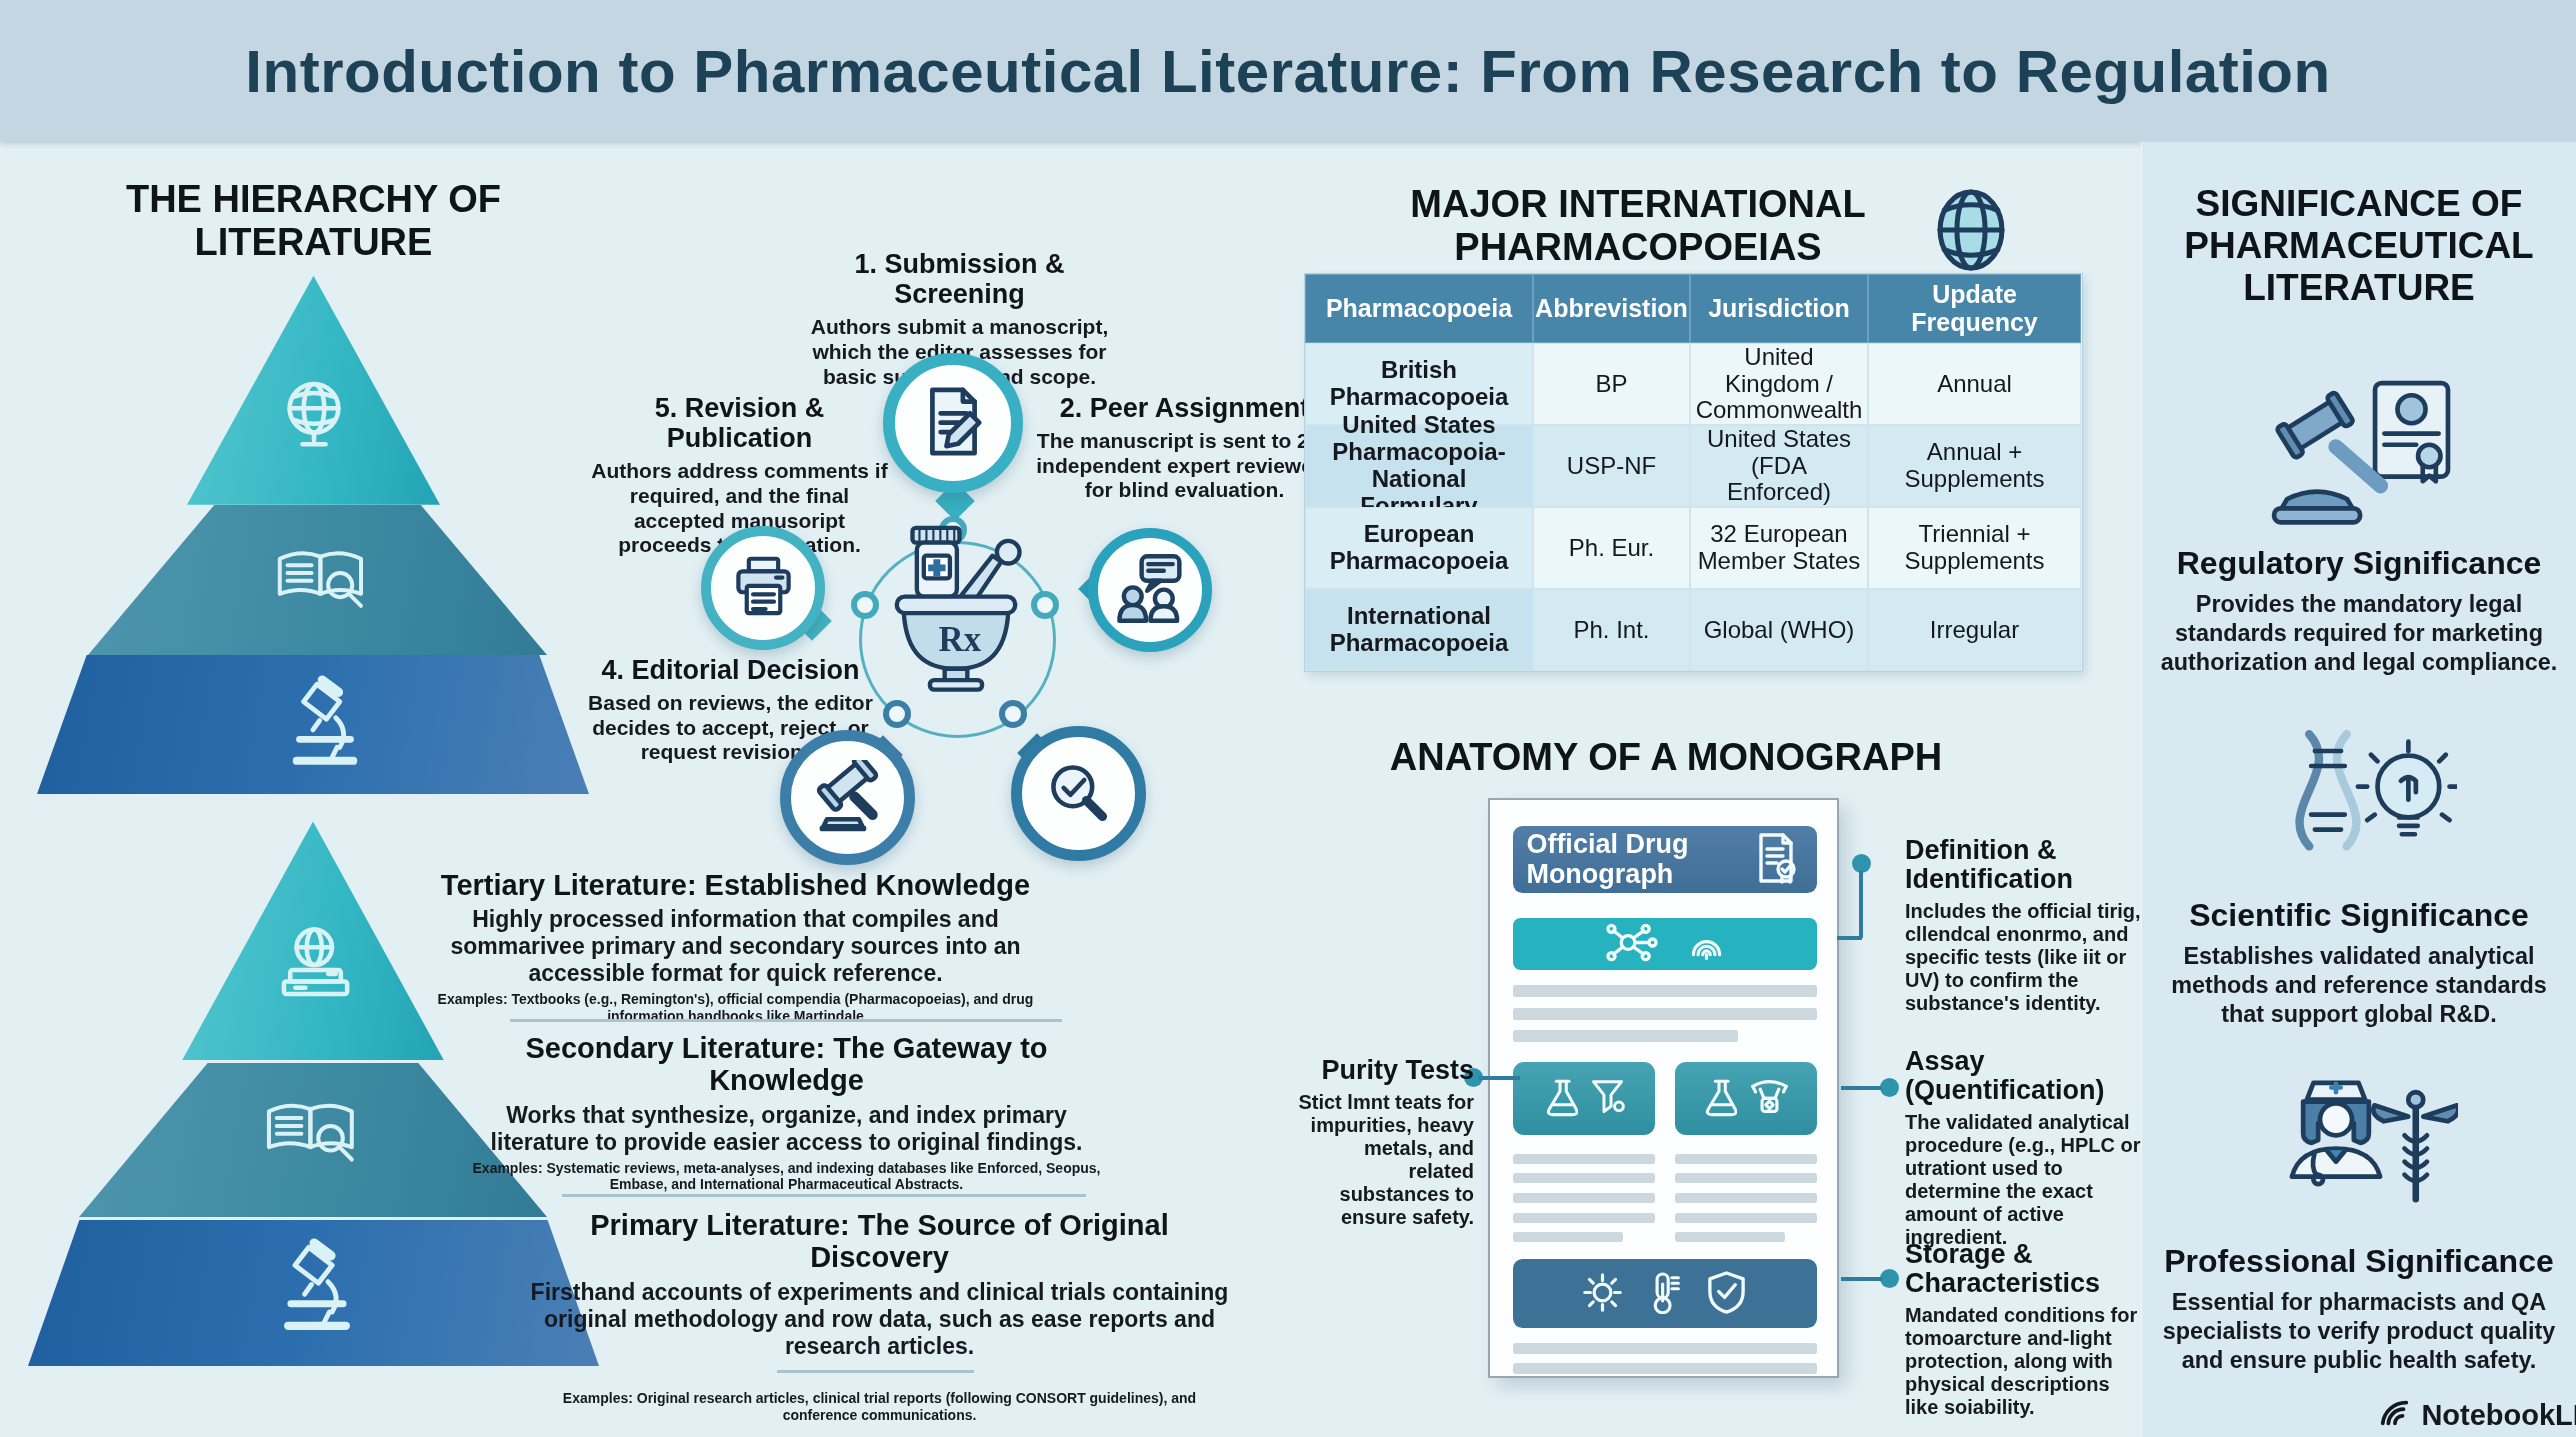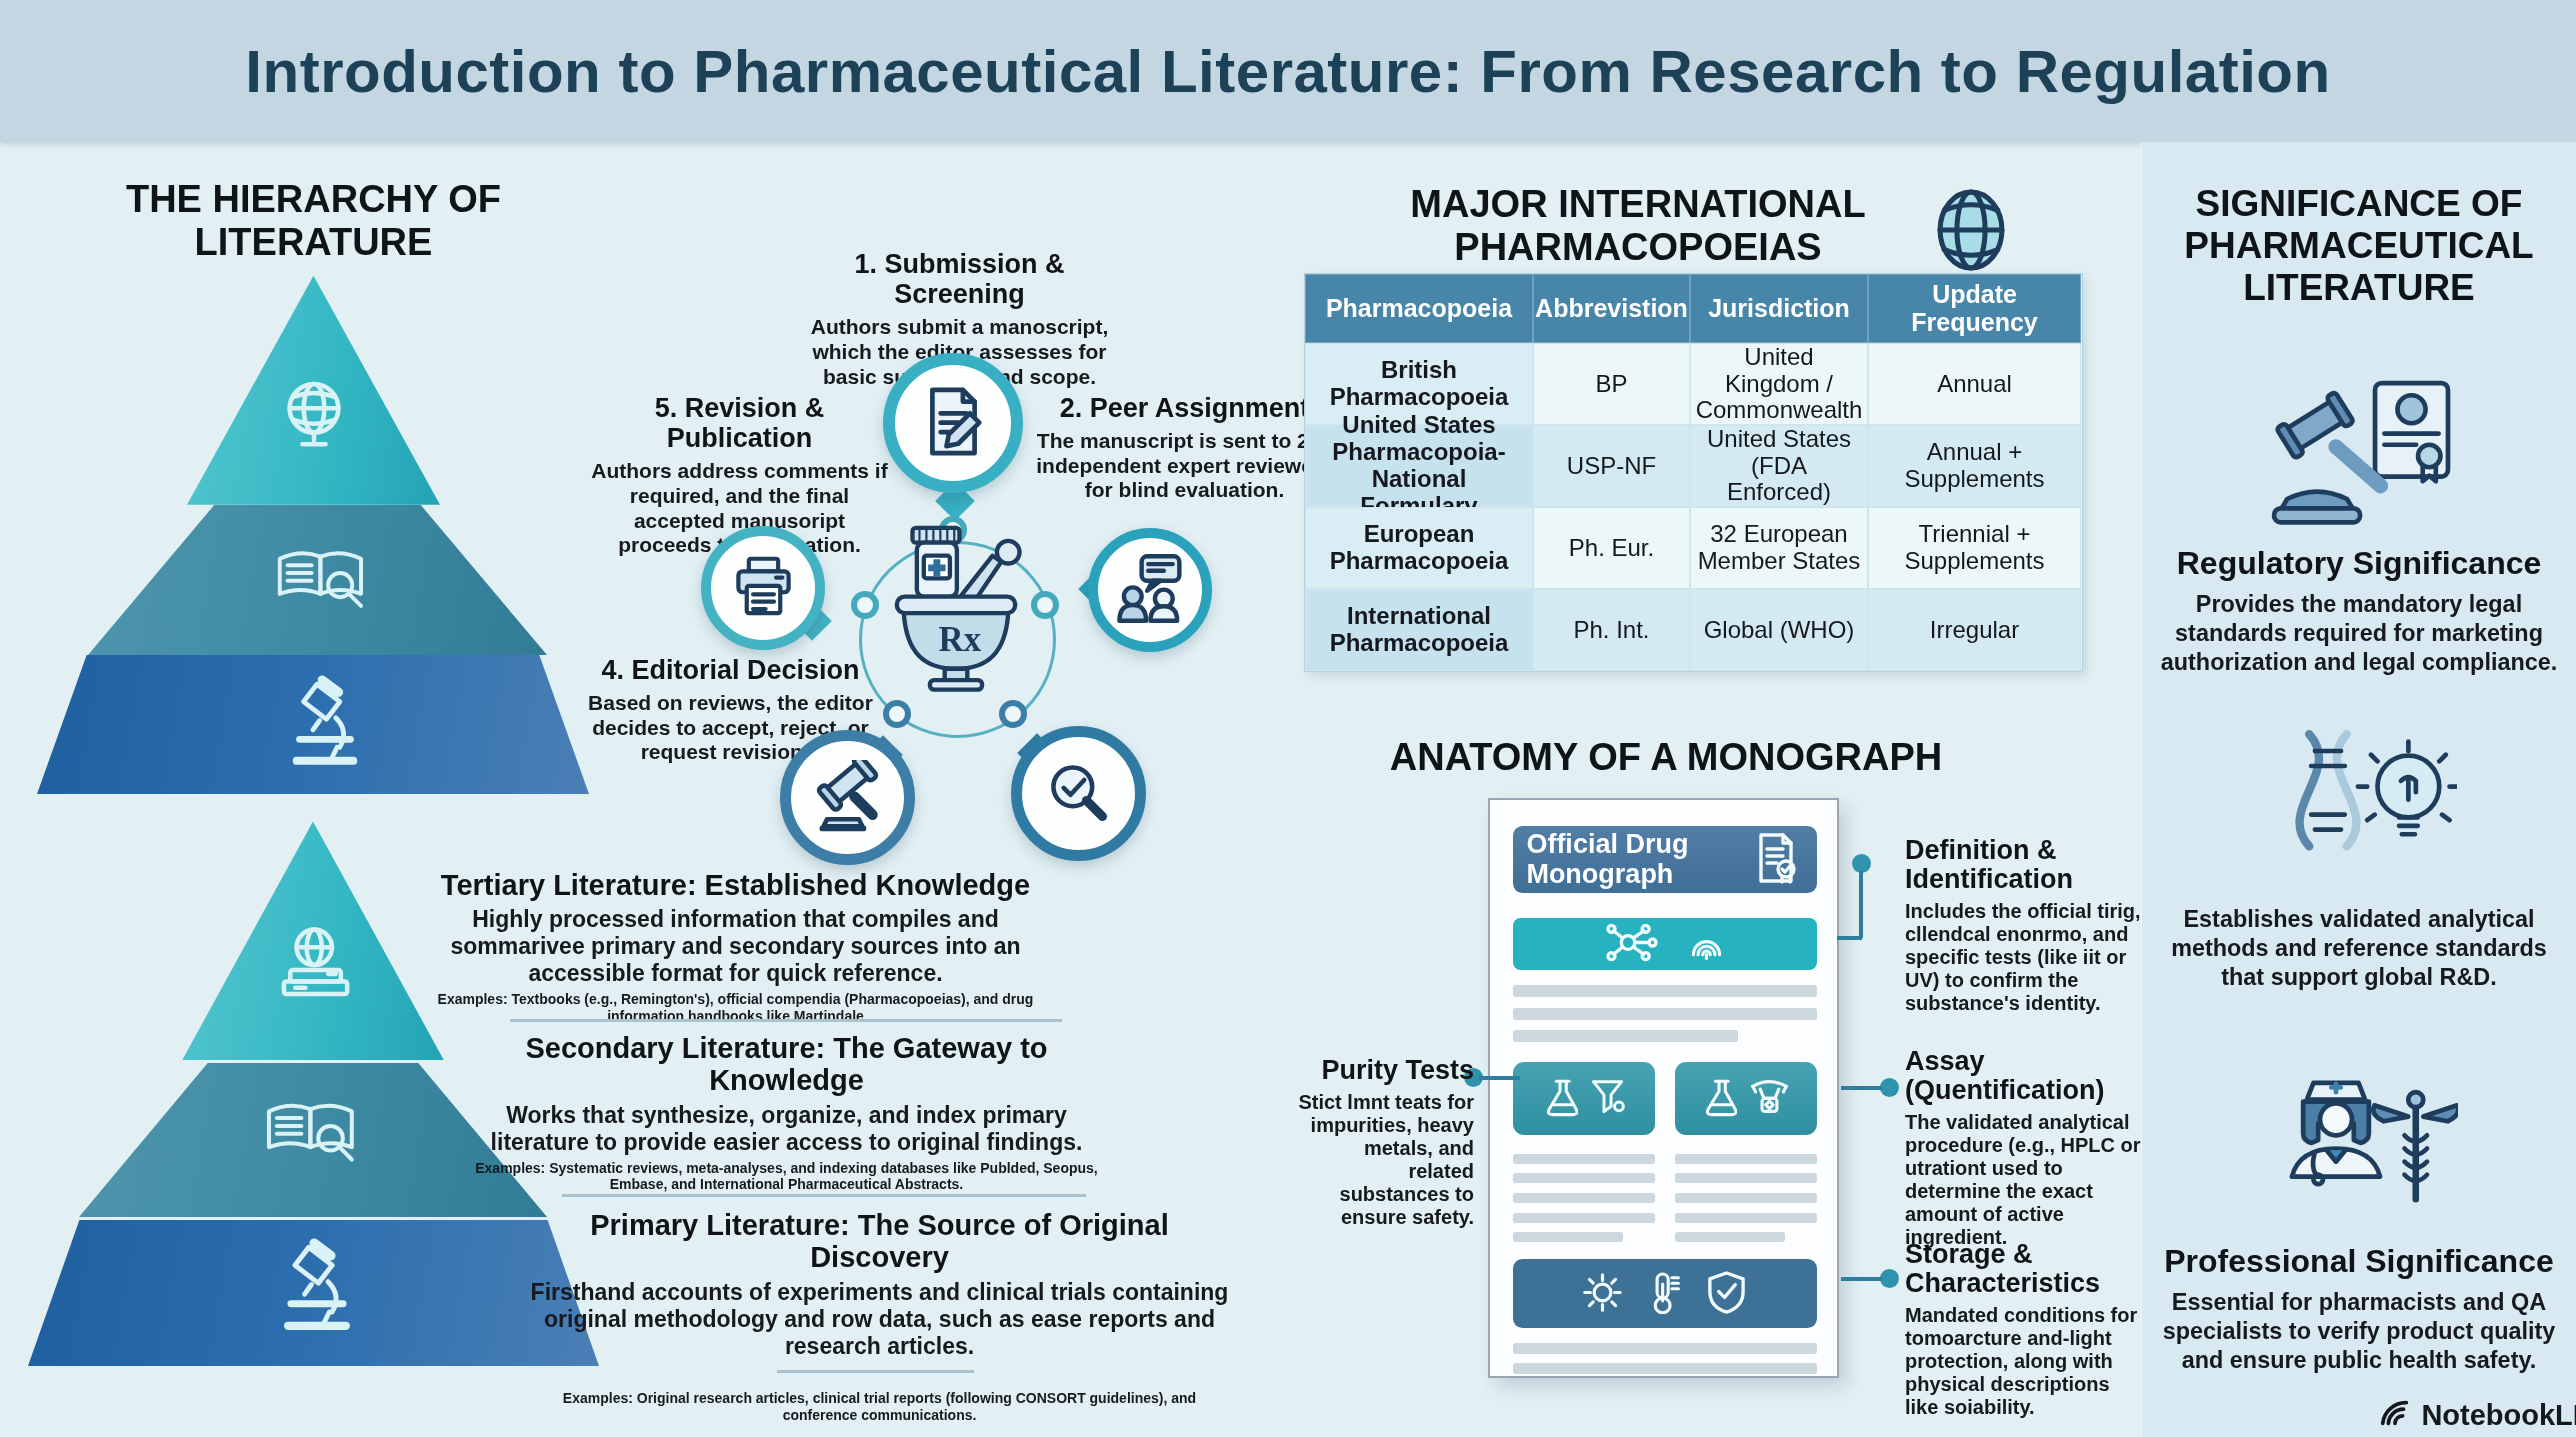--- a/index.html
+++ b/index.html
@@ -250,21 +250,21 @@
 
   <div class="abs ctr" style="left:403px;top:869px;width:665px;">
     <div class="lit-t">Tertiary Literature: Established Knowledge</div>
     <div class="lit-b">Highly processed information that compiles and sommarivee primary and secondary sources into an accessible format for quick reference.</div>
     <div class="lit-e"><b>Examples:</b> <span>Textbooks (e.g., Remington's), official compendia (Pharmacopoeias), and drug information handbooks like Martindale</span></div>
   </div>
   <div class="sep" style="left:510px;top:1019px;width:552px;"></div>
   <div class="abs ctr" style="left:459px;top:1032px;width:655px;">
     <div class="lit-t">Secondary Literature: The Gateway to Knowledge</div>
     <div class="lit-b">Works that synthesize, organize, and index primary literature to provide easier access to original findings.</div>
-    <div class="lit-e"><b>Examples:</b> <span>Systematic reviews, meta-analyses, and indexing databases like Publded, Seopus, Embase, and International Pharmaceutical Abstracts.</span></div>
+    <div class="lit-e"><b>Examples:</b> <span>Systematic reviews, meta-analyses, and indexing databases like Enforced, Seopus, Embase, and International Pharmaceutical Abstracts.</span></div>
   </div>
   <div class="sep" style="left:562px;top:1194px;width:524px;"></div>
   <div class="abs ctr" style="left:524px;top:1209px;width:711px;">
     <div class="lit-t">Primary Literature: The Source of Original Discovery</div>
     <div class="lit-b">Firsthand accounts of experiments and clinical trials containing original methodology and row data, such as ease reports and research articles.</div>
     <div class="sep" style="left:253px;top:161px;width:197px;"></div>
     <div class="lit-e" style="margin-top:30px;"><b>Examples:</b> <span>Original research articles, clinical trial reports (following CONSORT guidelines), and conference communications.</span></div>
   </div>
 
   <div class="abs h2 ctr" style="left:1357px;top:183px;width:562px;">MAJOR INTERNATIONAL PHARMACOPOEIAS</div>
@@ -471,20 +471,21 @@
       <path d="M42,6 C78,46 6,86 42,126" stroke="#5b87ab" stroke-width="9"></path>
       <path d="M82,6 C46,46 118,86 82,126" stroke="#a9c9dd" stroke-width="9"></path>
       <path d="M48,24 h28 M44,40 h36 M44,92 h36 M48,108 h28" stroke-width="5"></path>
       <circle cx="148" cy="62" r="33" fill="#d6ecf4"></circle>
       <path d="M140,56 q8,-8 16,0 v12 M148,56 v20"></path>
       <path d="M138,95 h20 M138,104 h20 M141,113 h14"></path>
       <path d="M148,14 v10 M108,28 l7,7 M188,28 l-7,7 M104,62 h-10 M192,62 h10 M112,92 l-8,6 M184,92 l8,6"></path>
     </svg>
   </div>
   <div class="abs ctr" style="left:2153px;top:897px;width:412px;">
+    <div class="sig-t">Scientific Significance</div>
     <div class="sig-b">Establishes validated analytical methods and reference standards that support global R&amp;D.</div>
   </div>
 
   <div class="abs bigicon" style="left:2275px;top:1072px;">
     <svg width="183" height="168" viewBox="0 0 195 172">
       <path d="M34,26 h62 l-7,-18 h-48 z" fill="#e8f3f9"></path>
       <path d="M60,13 h10 M65,9 v9" stroke="#3d7fae" stroke-width="5"></path>
       <path d="M30,28 h70 v34 q0,8 -9,10 l-7,-3 v-18 h-38 v18 l-7,3 q-9,-2 -9,-10 z" fill="#4c7fa6"></path>
       <circle cx="65" cy="47" r="17" fill="#f4f9fc"></circle>
       <path d="M18,108 q8,-30 47,-30 q39,0 47,30 z" fill="#eef6fa"></path>

